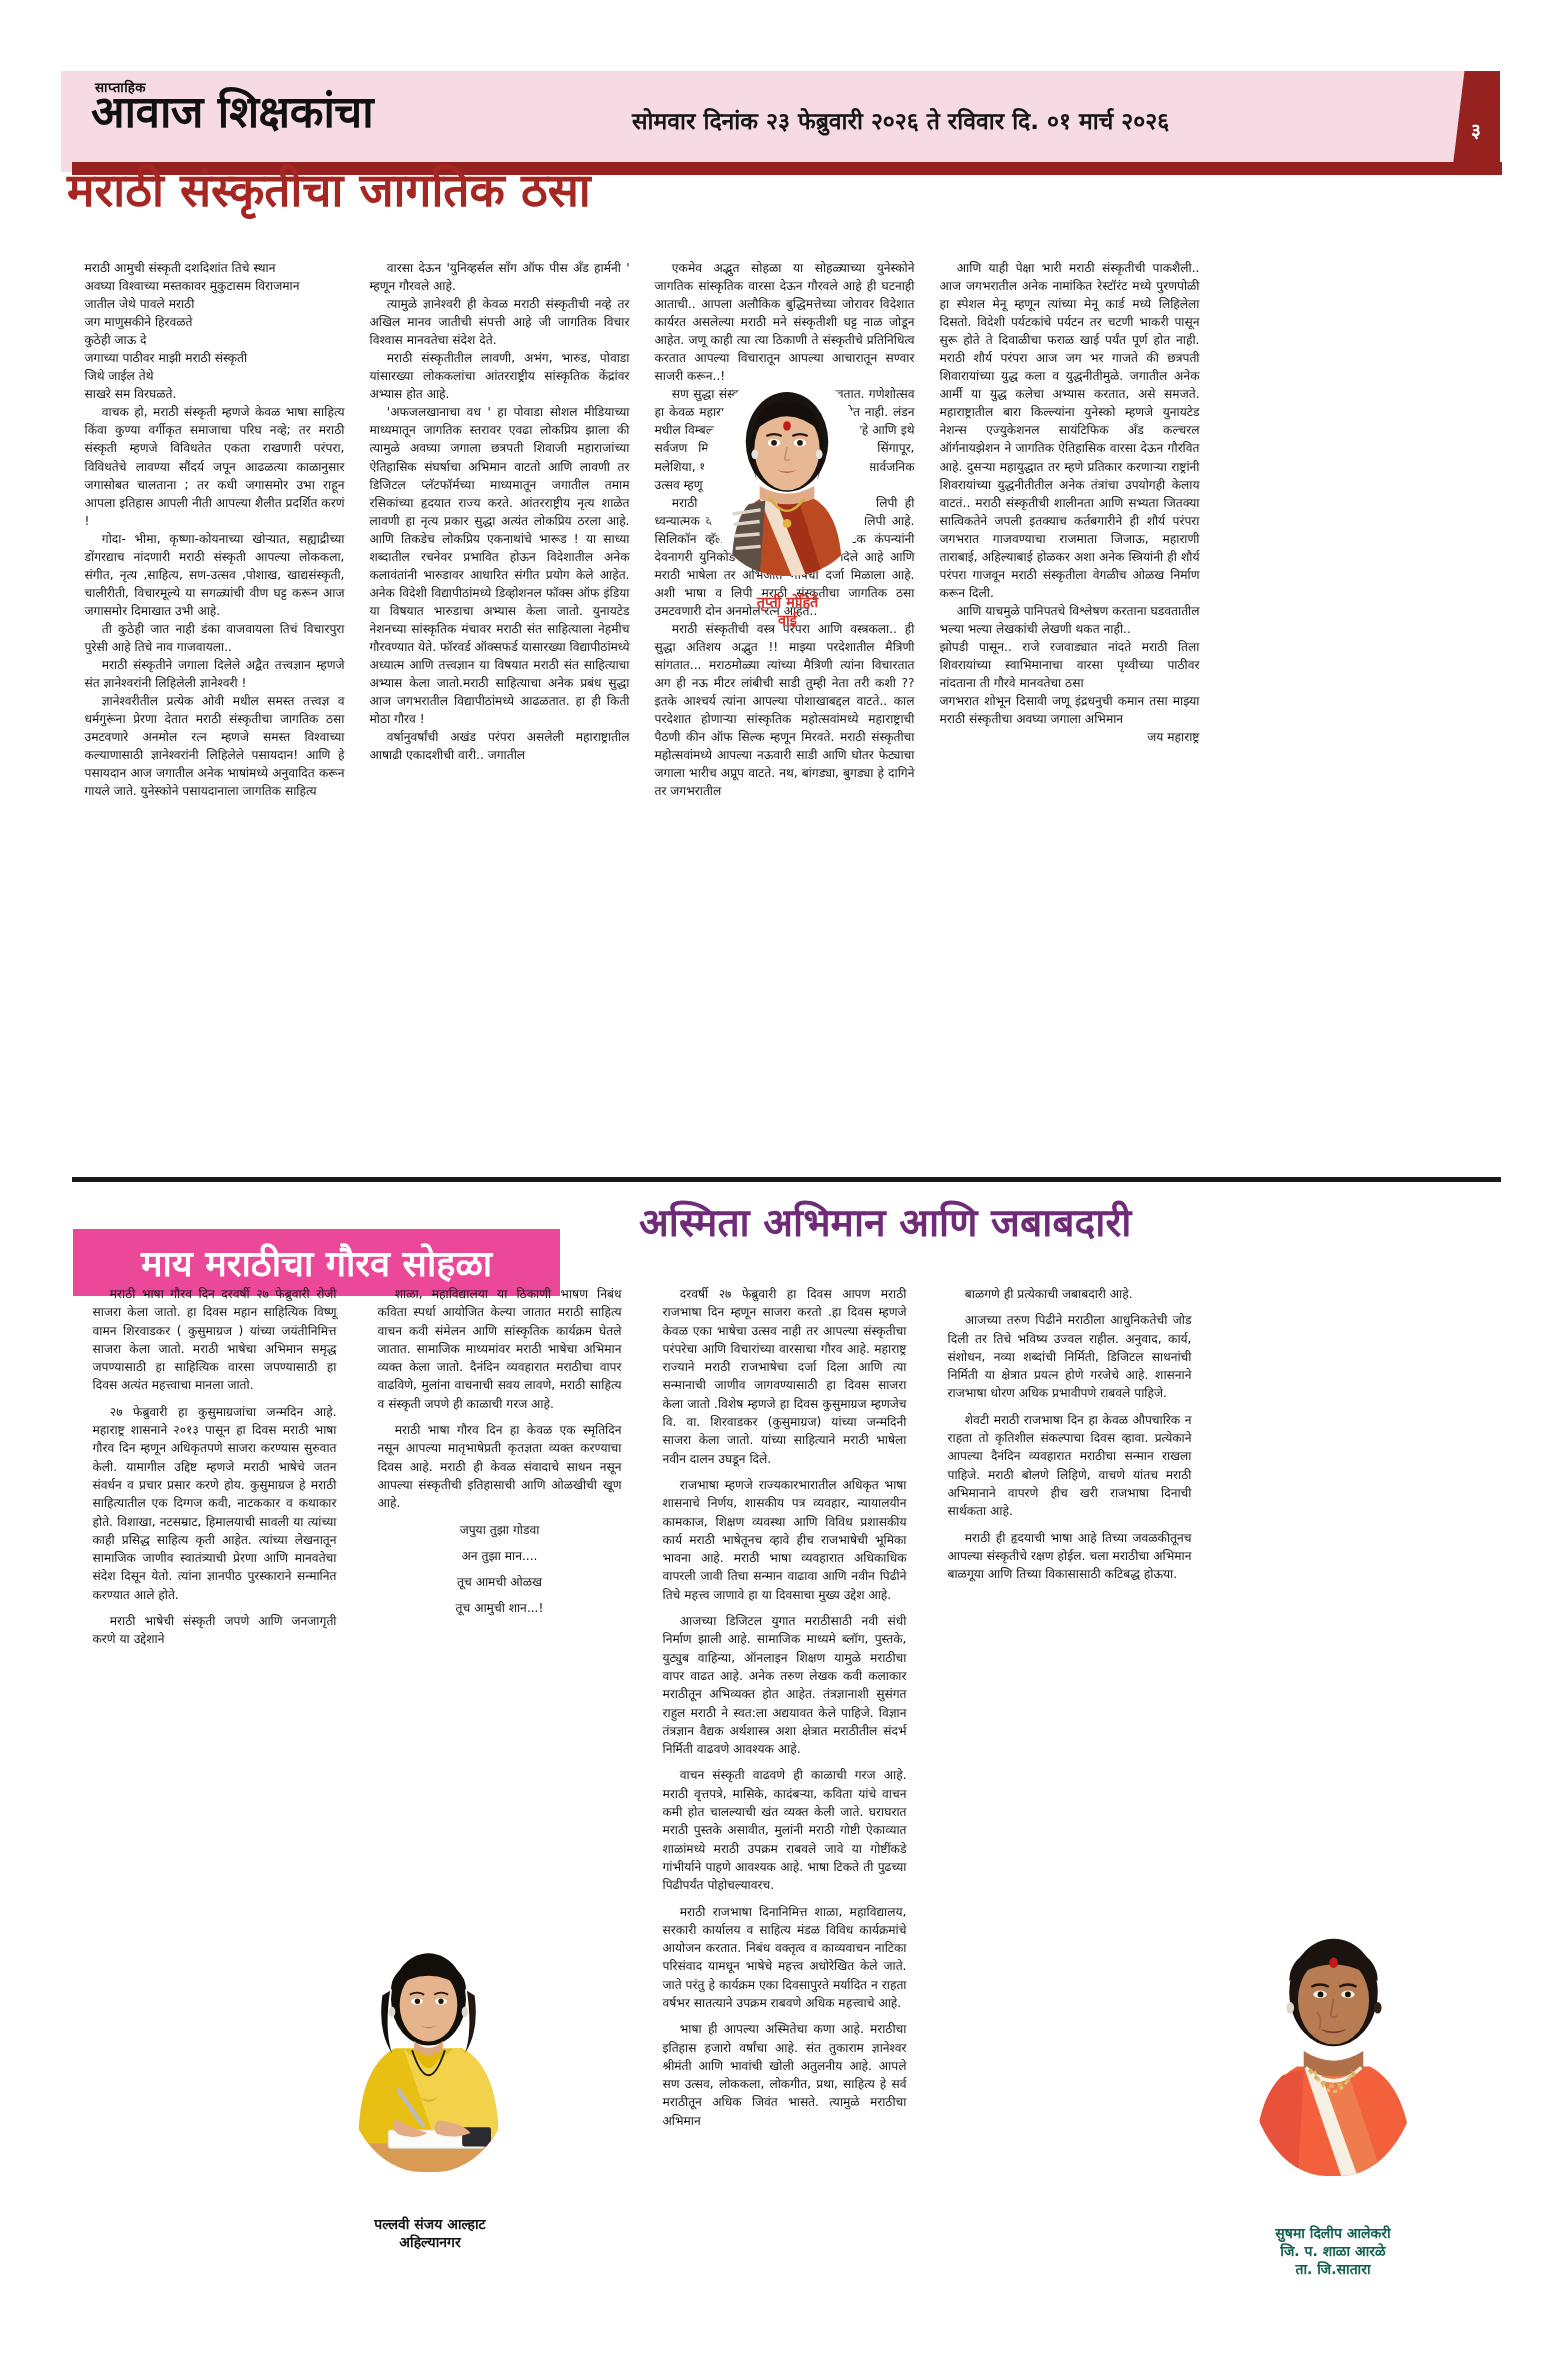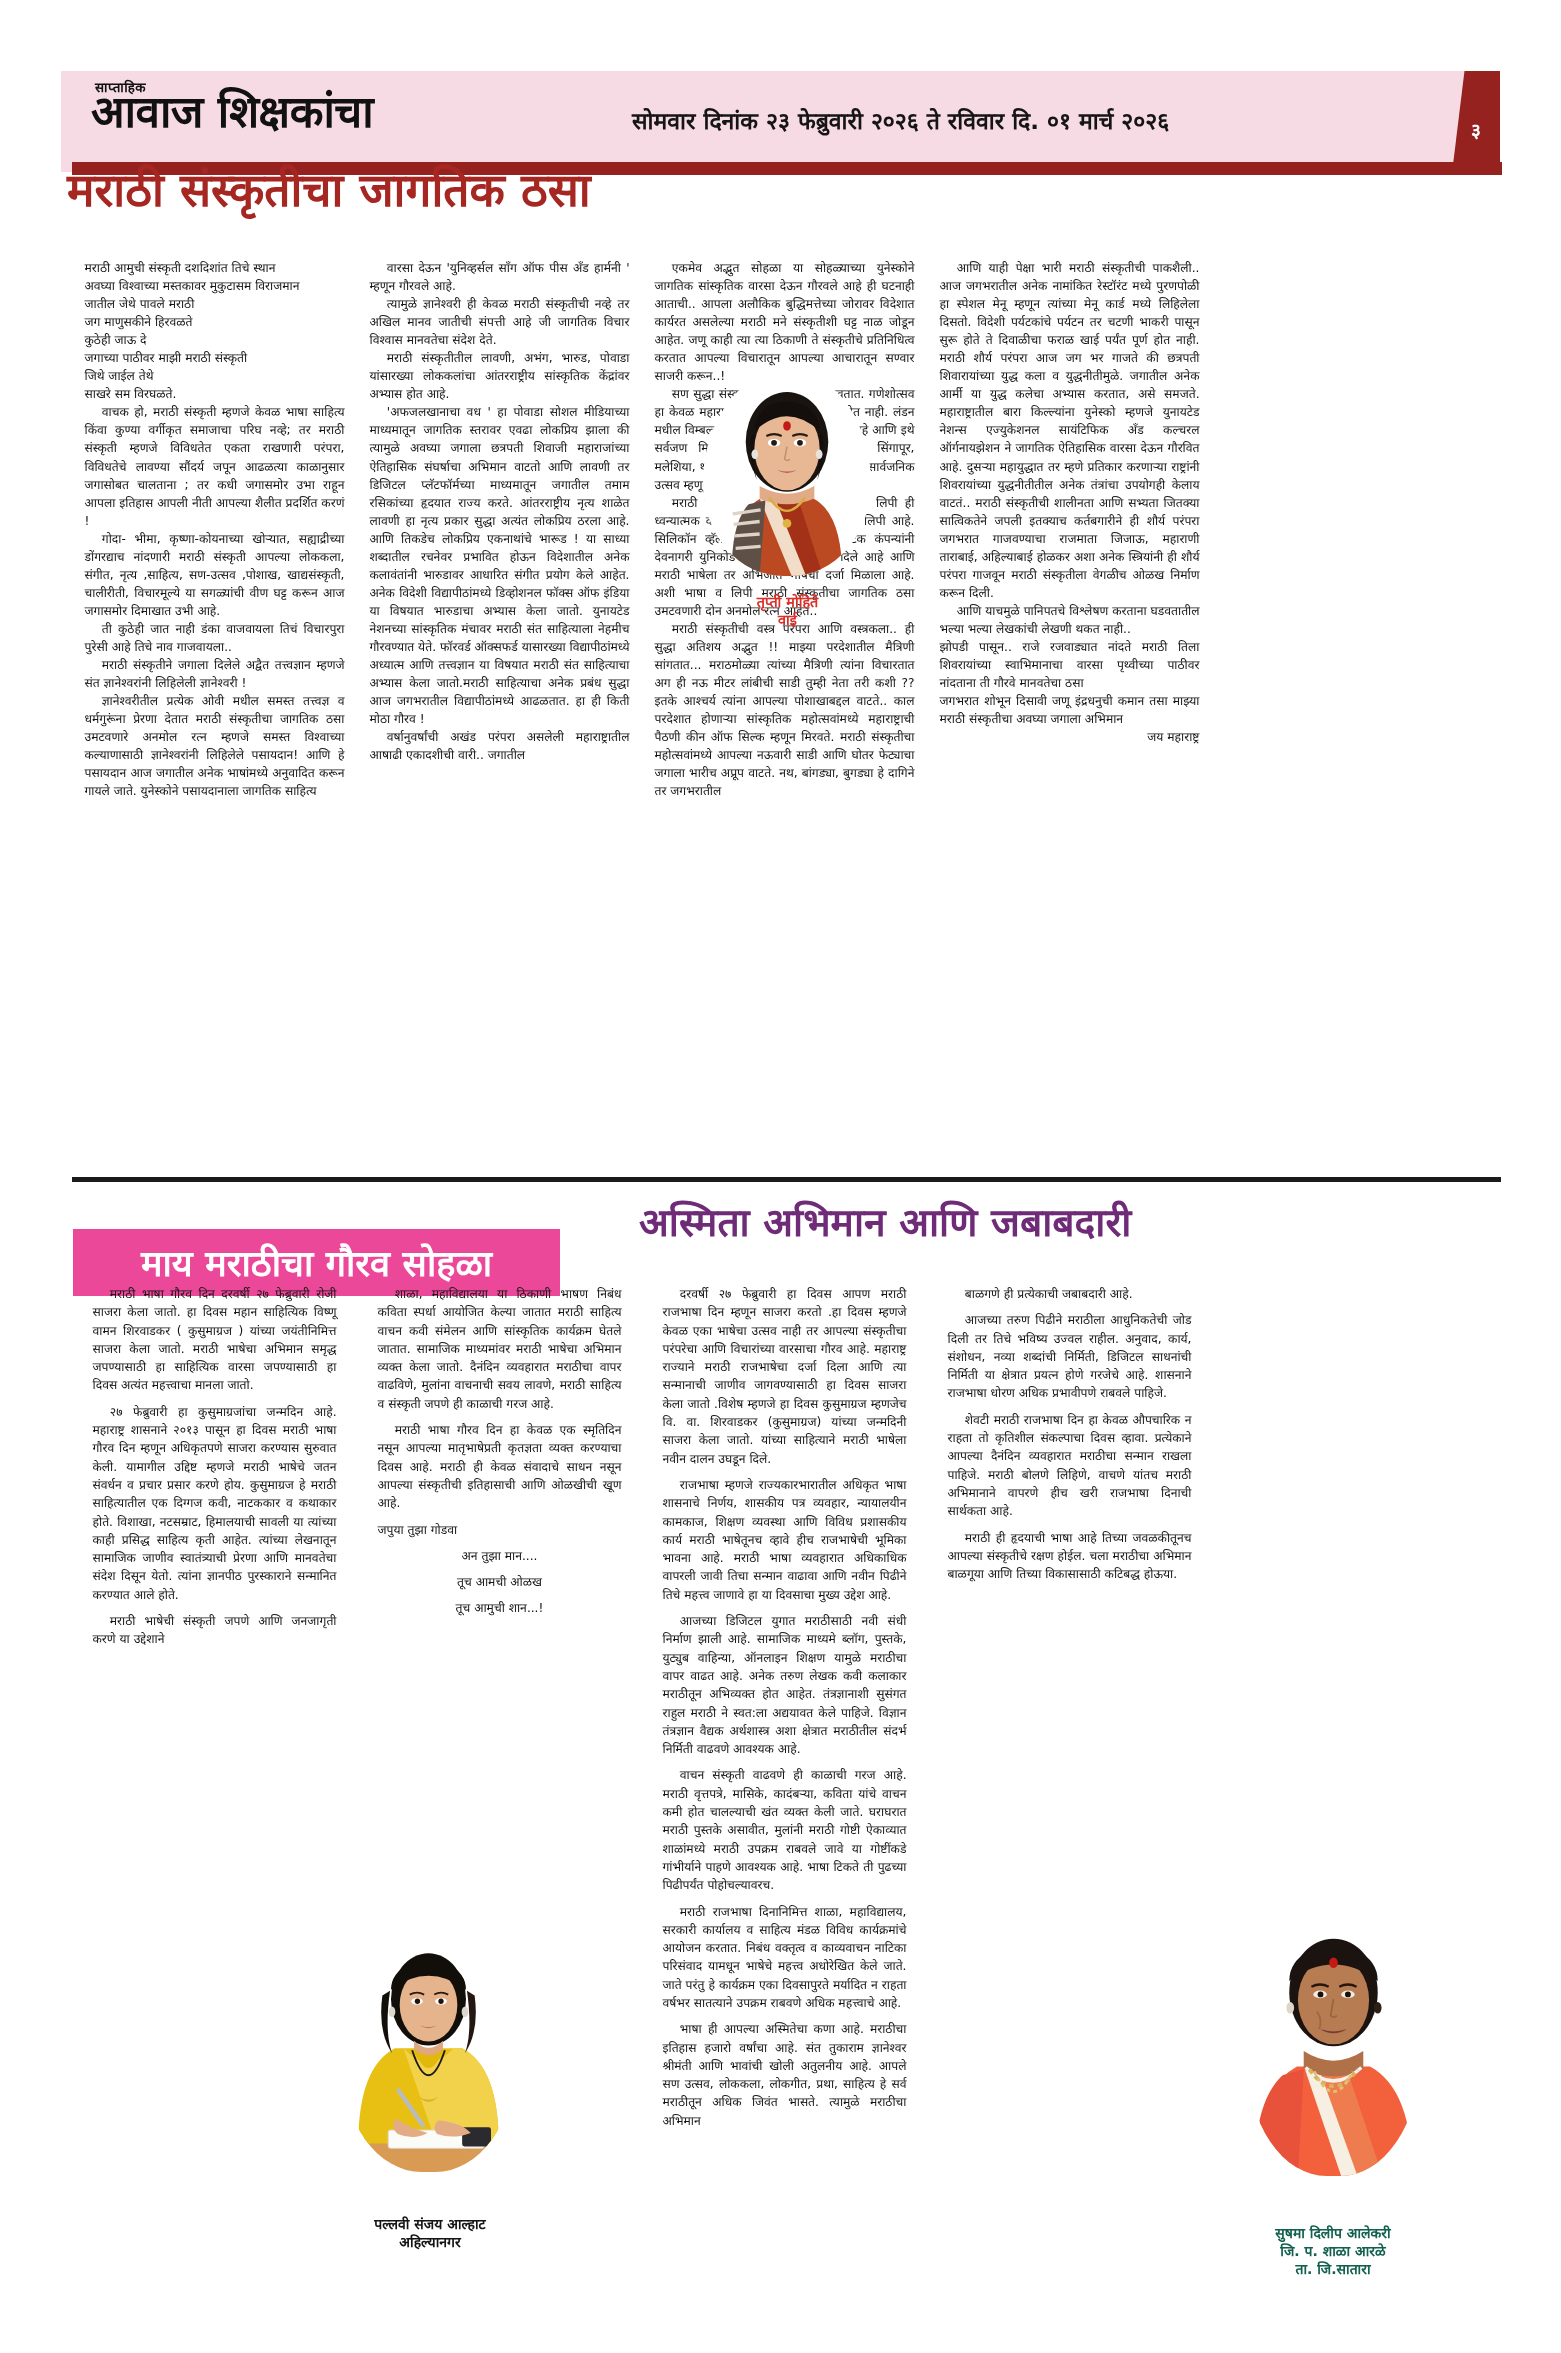--- a/index.html
+++ b/index.html
@@ -231,21 +231,21 @@
 
   <div class="a2-cols">
     <div class="a2-col">
       <p>मराठी भाषा गौरव दिन दरवर्षी २७ फेब्रुवारी रोजी साजरा केला जातो. हा दिवस महान साहित्यिक विष्णू वामन शिरवाडकर ( कुसुमाग्रज ) यांच्या जयंतीनिमित्त साजरा केला जातो. मराठी भाषेचा अभिमान समृद्ध जपण्यासाठी हा साहित्यिक वारसा जपण्यासाठी हा दिवस अत्यंत महत्त्वाचा मानला जातो.</p>
       <p>२७ फेब्रुवारी हा कुसुमाग्रजांचा जन्मदिन आहे. महाराष्ट्र शासनाने २०१३ पासून हा दिवस मराठी भाषा गौरव दिन म्हणून अधिकृतपणे साजरा करण्यास सुरुवात केली. यामागील उद्दिष्ट म्हणजे मराठी भाषेचे जतन संवर्धन व प्रचार प्रसार करणे होय. कुसुमाग्रज हे मराठी साहित्यातील एक दिग्गज कवी, नाटककार व कथाकार होते. विशाखा, नटसम्राट, हिमालयाची सावली या त्यांच्या काही प्रसिद्ध साहित्य कृती आहेत. त्यांच्या लेखनातून सामाजिक जाणीव स्वातंत्र्याची प्रेरणा आणि मानवतेचा संदेश दिसून येतो. त्यांना ज्ञानपीठ पुरस्काराने सन्मानित करण्यात आले होते.</p>
       <p>मराठी भाषेची संस्कृती जपणे आणि जनजागृती करणे या उद्देशाने</p>
     </div>
     <div class="a2-col">
       <p>शाळा, महाविद्यालया या ठिकाणी भाषण निबंध कविता स्पर्धा आयोजित केल्या जातात मराठी साहित्य वाचन कवी संमेलन आणि सांस्कृतिक कार्यक्रम घेतले जातात. सामाजिक माध्यमांवर मराठी भाषेचा अभिमान व्यक्त केला जातो. दैनंदिन व्यवहारात मराठीचा वापर वाढविणे, मुलांना वाचनाची सवय लावणे, मराठी साहित्य व संस्कृती जपणे ही काळाची गरज आहे.</p>
       <p>मराठी भाषा गौरव दिन हा केवळ एक स्मृतिदिन नसून आपल्या मातृभाषेप्रती कृतज्ञता व्यक्त करण्याचा दिवस आहे. मराठी ही केवळ संवादाचे साधन नसून आपल्या संस्कृतीची इतिहासाची आणि ओळखीची खूण आहे.</p>
-      <p class="noindent" style="">जपुया तुझा गोडवा</p>
+      <p class="noindent" style="text-align:center">जपुया तुझा गोडवा</p>
       <p class="noindent" style="text-align:center">अन तुझा मान....</p>
       <p class="noindent" style="text-align:center">तूच आमची ओळख</p>
       <p class="noindent" style="text-align:center">तूच आमुची शान...!</p>
     </div>
     <div class="a2-col">
       <p>दरवर्षी २७ फेब्रुवारी हा दिवस आपण मराठी राजभाषा दिन म्हणून साजरा करतो .हा दिवस म्हणजे केवळ एका भाषेचा उत्सव नाही तर आपल्या संस्कृतीचा परंपरेचा आणि विचारांच्या वारसाचा गौरव आहे. महाराष्ट्र राज्याने मराठी राजभाषेचा दर्जा दिला आणि त्या सन्मानाची जाणीव जागवण्यासाठी हा दिवस साजरा केला जातो .विशेष म्हणजे हा दिवस कुसुमाग्रज म्हणजेच वि. वा. शिरवाडकर (कुसुमाग्रज) यांच्या जन्मदिनी साजरा केला जातो. यांच्या साहित्याने मराठी भाषेला नवीन दालन उघडून दिले.</p>
       <p>राजभाषा म्हणजे राज्यकारभारातील अधिकृत भाषा शासनाचे निर्णय, शासकीय पत्र व्यवहार, न्यायालयीन कामकाज, शिक्षण व्यवस्था आणि विविध प्रशासकीय कार्य मराठी भाषेतूनच व्हावे हीच राजभाषेची भूमिका भावना आहे. मराठी भाषा व्यवहारात अधिकाधिक वापरली जावी तिचा सन्मान वाढावा आणि नवीन पिढीने तिचे महत्त्व जाणावे हा या दिवसाचा मुख्य उद्देश आहे.</p>
       <p>आजच्या डिजिटल युगात मराठीसाठी नवी संधी निर्माण झाली आहे. सामाजिक माध्यमे ब्लॉग, पुस्तके, युट्युब वाहिन्या, ऑनलाइन शिक्षण यामुळे मराठीचा वापर वाढत आहे. अनेक तरुण लेखक कवी कलाकार मराठीतून अभिव्यक्त होत आहेत. तंत्रज्ञानाशी सुसंगत राहुल मराठी ने स्वत:ला अद्ययावत केले पाहिजे. विज्ञान तंत्रज्ञान वैद्यक अर्थशास्त्र अशा क्षेत्रात मराठीतील संदर्भ निर्मिती वाढवणे आवश्यक आहे.</p>
       <p>वाचन संस्कृती वाढवणे ही काळाची गरज आहे. मराठी वृत्तपत्रे, मासिके, कादंबऱ्या, कविता यांचे वाचन कमी होत चालल्याची खंत व्यक्त केली जाते. घराघरात मराठी पुस्तके असावीत, मुलांनी मराठी गोष्टी ऐकाव्यात शाळांमध्ये मराठी उपक्रम राबवले जावे या गोष्टींकडे गांभीर्याने पाहणे आवश्यक आहे. भाषा टिकते ती पुढच्या पिढीपर्यंत पोहोचल्यावरच.</p>
       <p>मराठी राजभाषा दिनानिमित्त शाळा, महाविद्यालय, सरकारी कार्यालय व साहित्य मंडळ विविध कार्यक्रमांचे आयोजन करतात. निबंध वक्तृत्व व काव्यवाचन नाटिका परिसंवाद यामधून भाषेचे महत्त्व अधोरेखित केले जाते. जाते परंतु हे कार्यक्रम एका दिवसापुरते मर्यादित न राहता वर्षभर सातत्याने उपक्रम राबवणे अधिक महत्त्वाचे आहे.</p>

